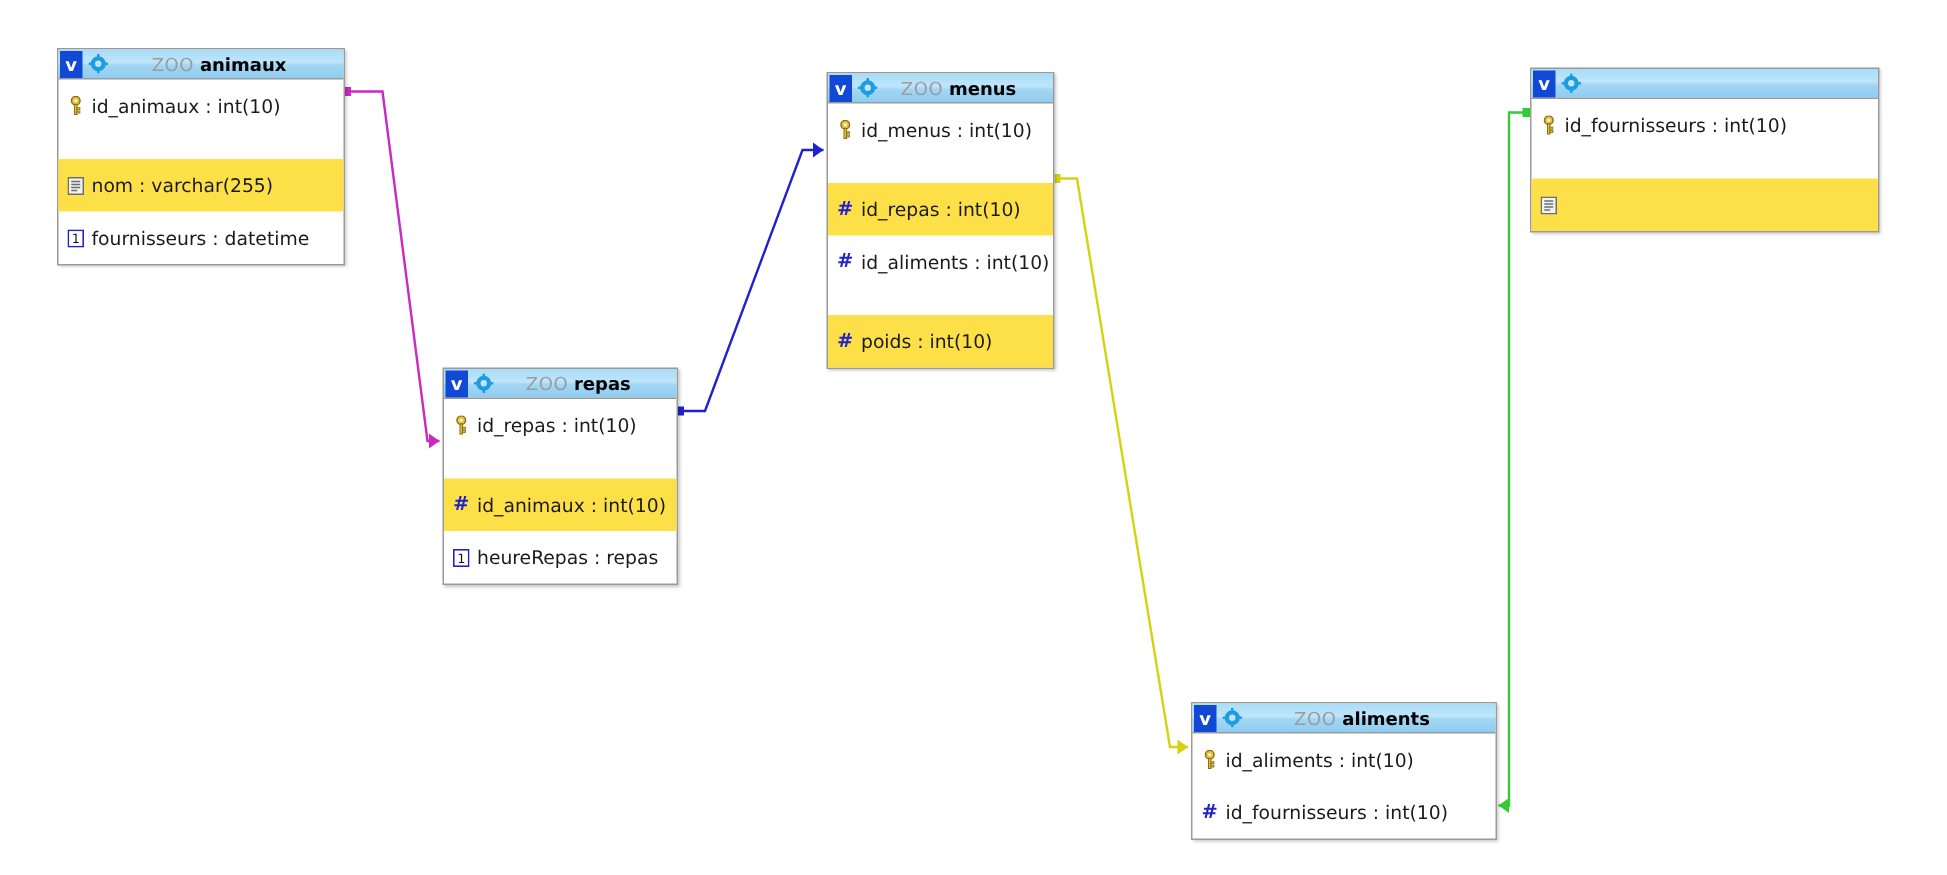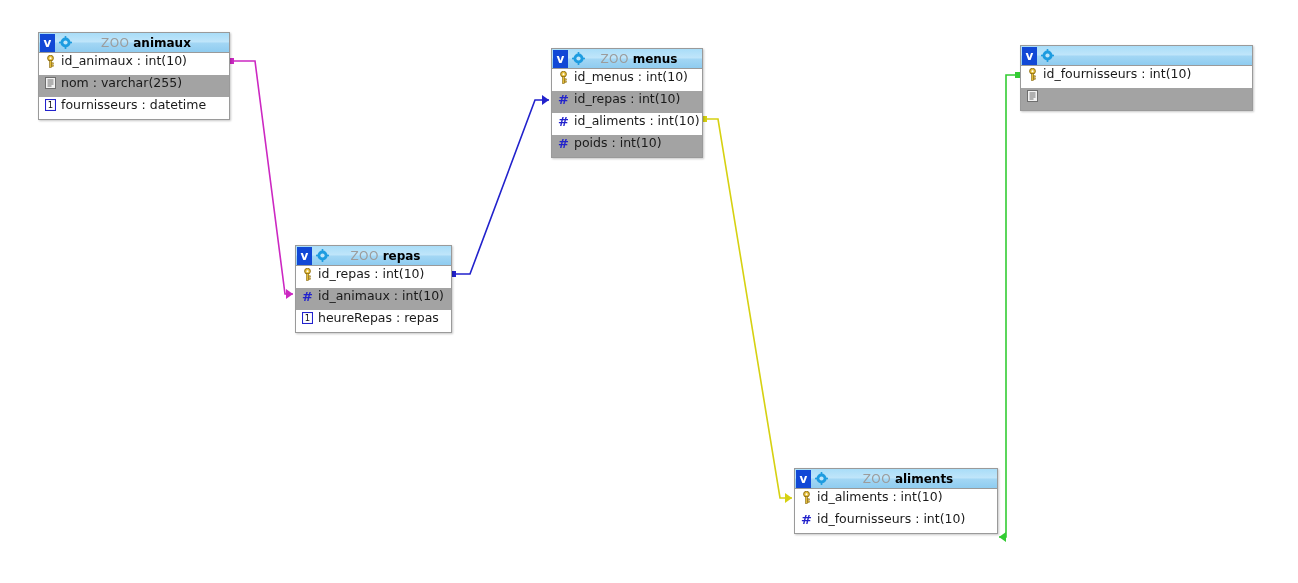--- a/index.html
+++ b/index.html
@@ -87,30 +87,31 @@
     font-weight: normal;
     letter-spacing: 0.4px;
   }
   .hdr-name {
     color: #000000;
     font-weight: bold;
   }
 
   .tbl-row {
     display: flex;
-    align-items: flex-start;
-    height: 22px;
+    align-items: center;
+    height: 35px;
     box-sizing: border-box;
     font-size: 12.5px;
     color: #1a1a1a;
     white-space: nowrap;
     padding-left: 4px;
   }
   .tbl-row.alt {
-    background: #a3a3a3;
+    background: #fde047;
+    margin-top: 18px;
   }
   .tbl-row .rowicon {
     width: 15px;
     height: 16px;
     flex: 0 0 auto;
     display: flex;
     align-items: center;
     justify-content: center;
     margin-right: 3px;
   }

